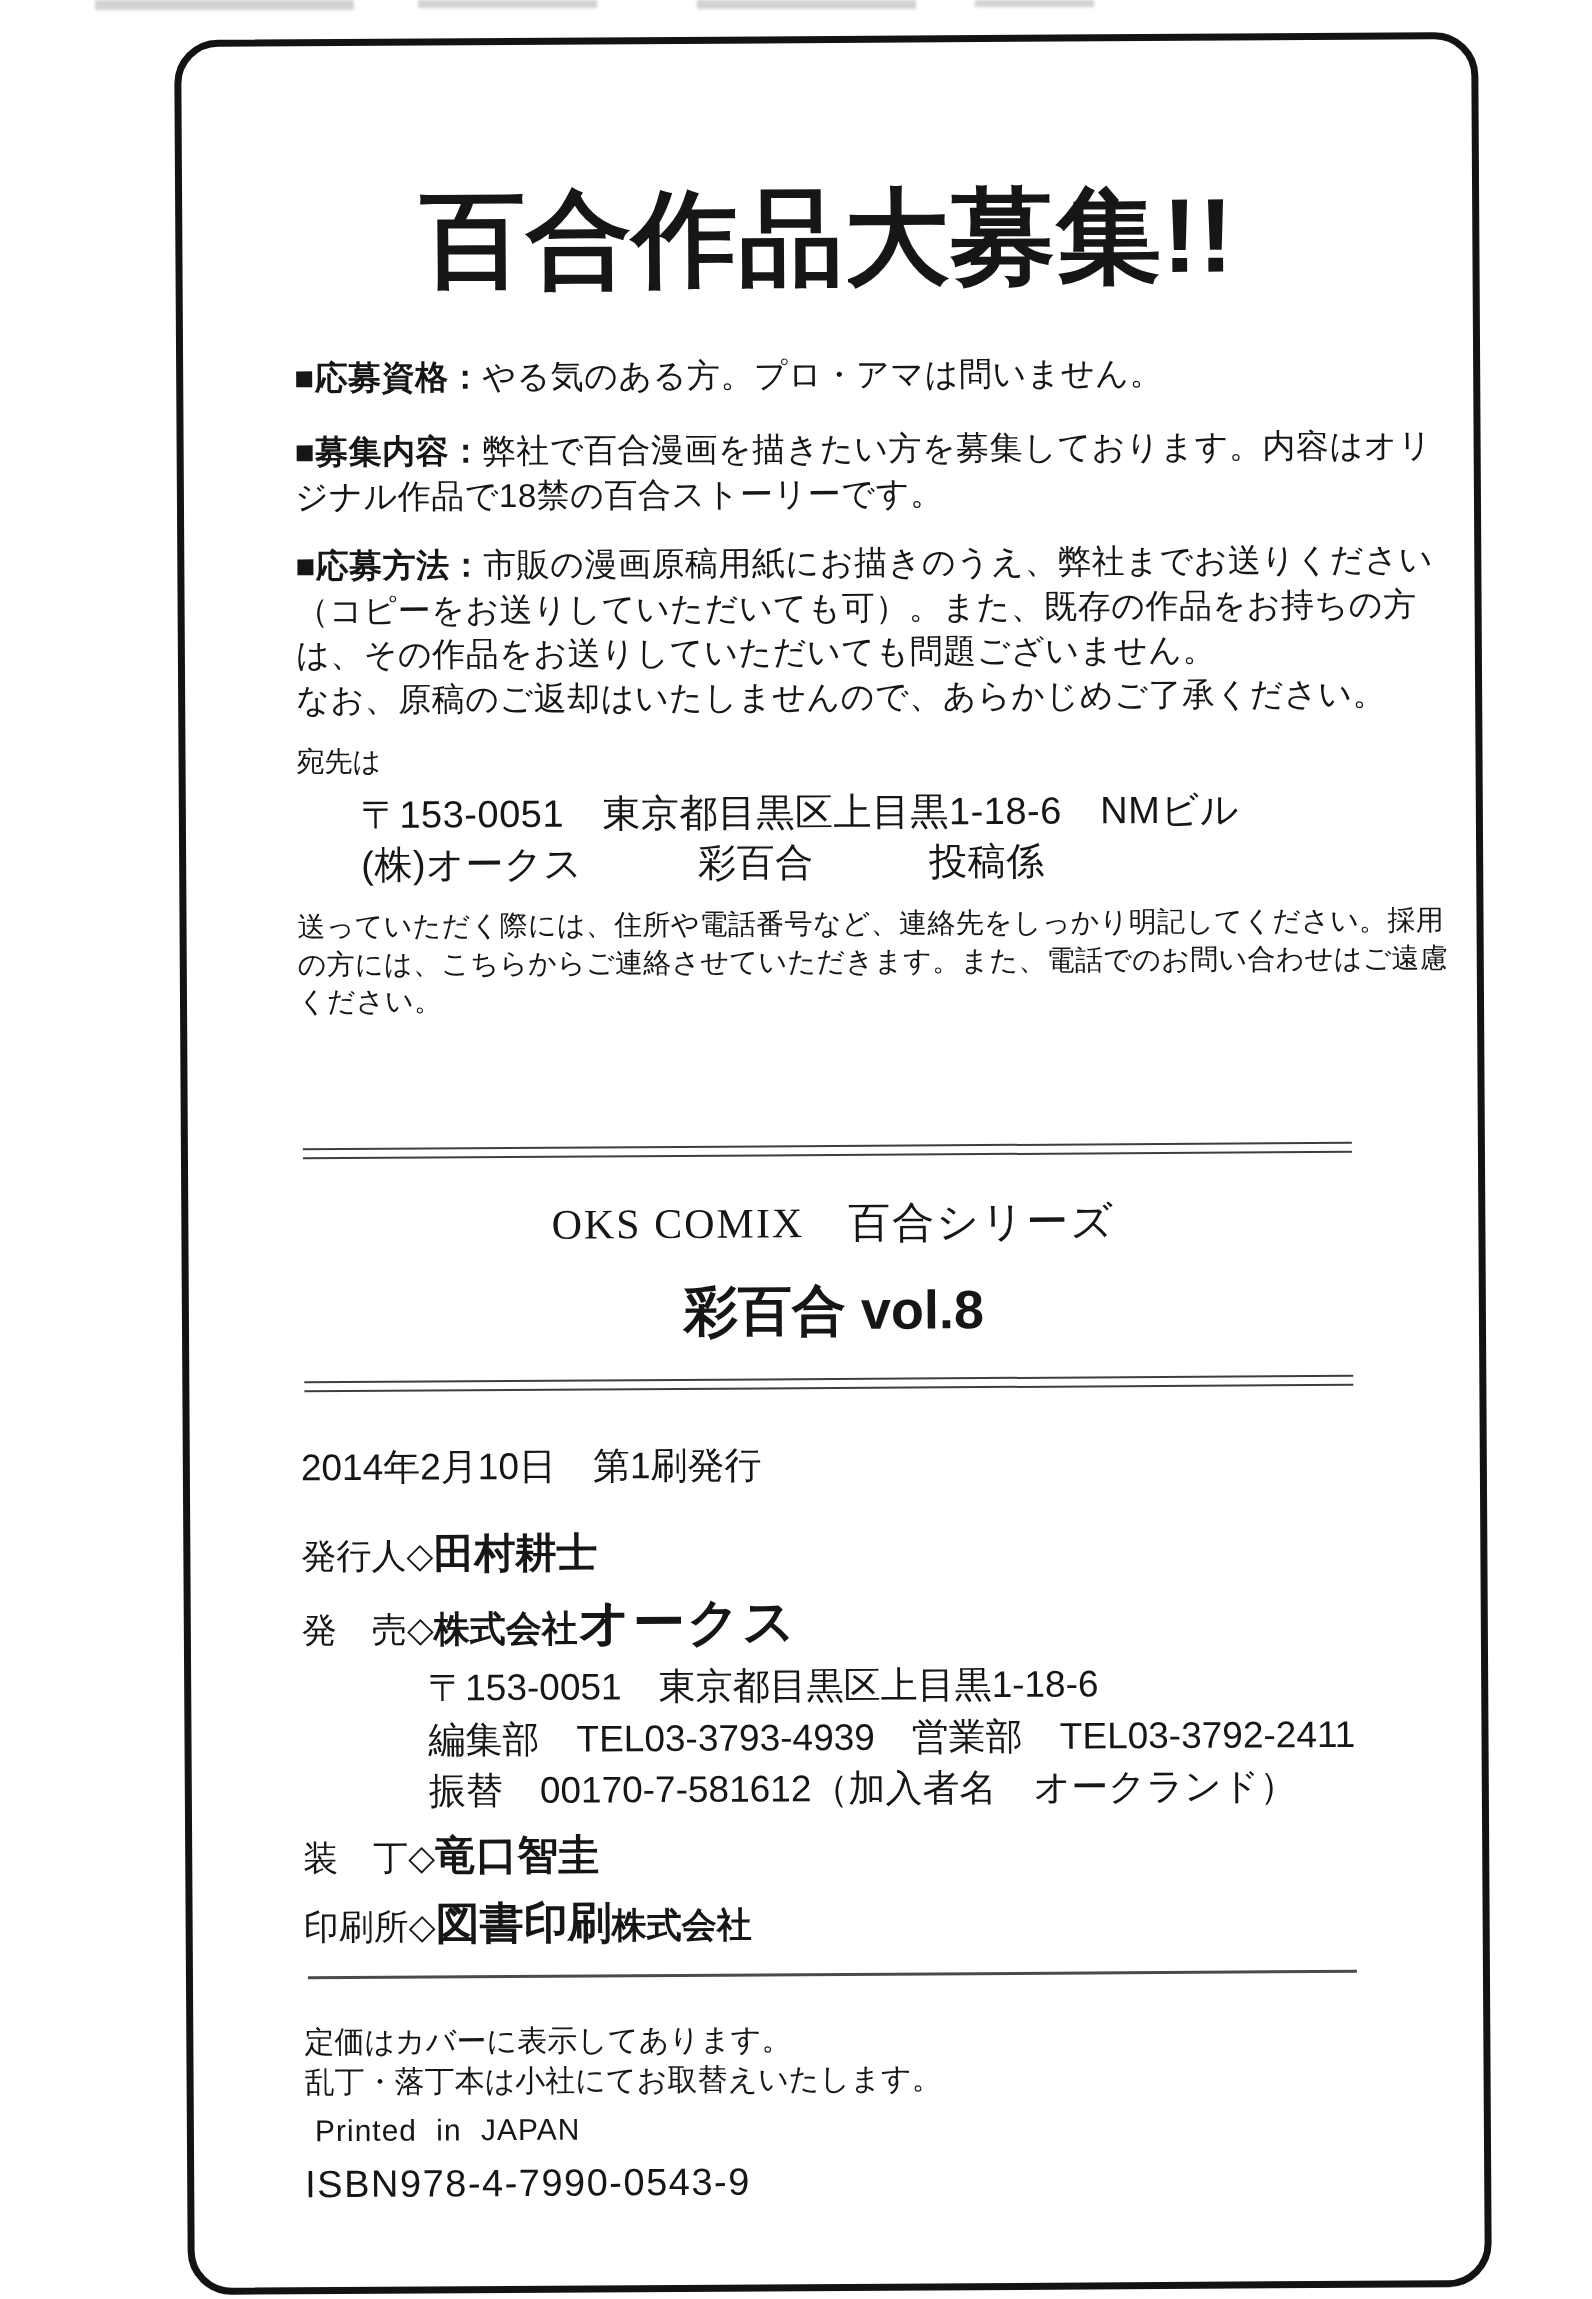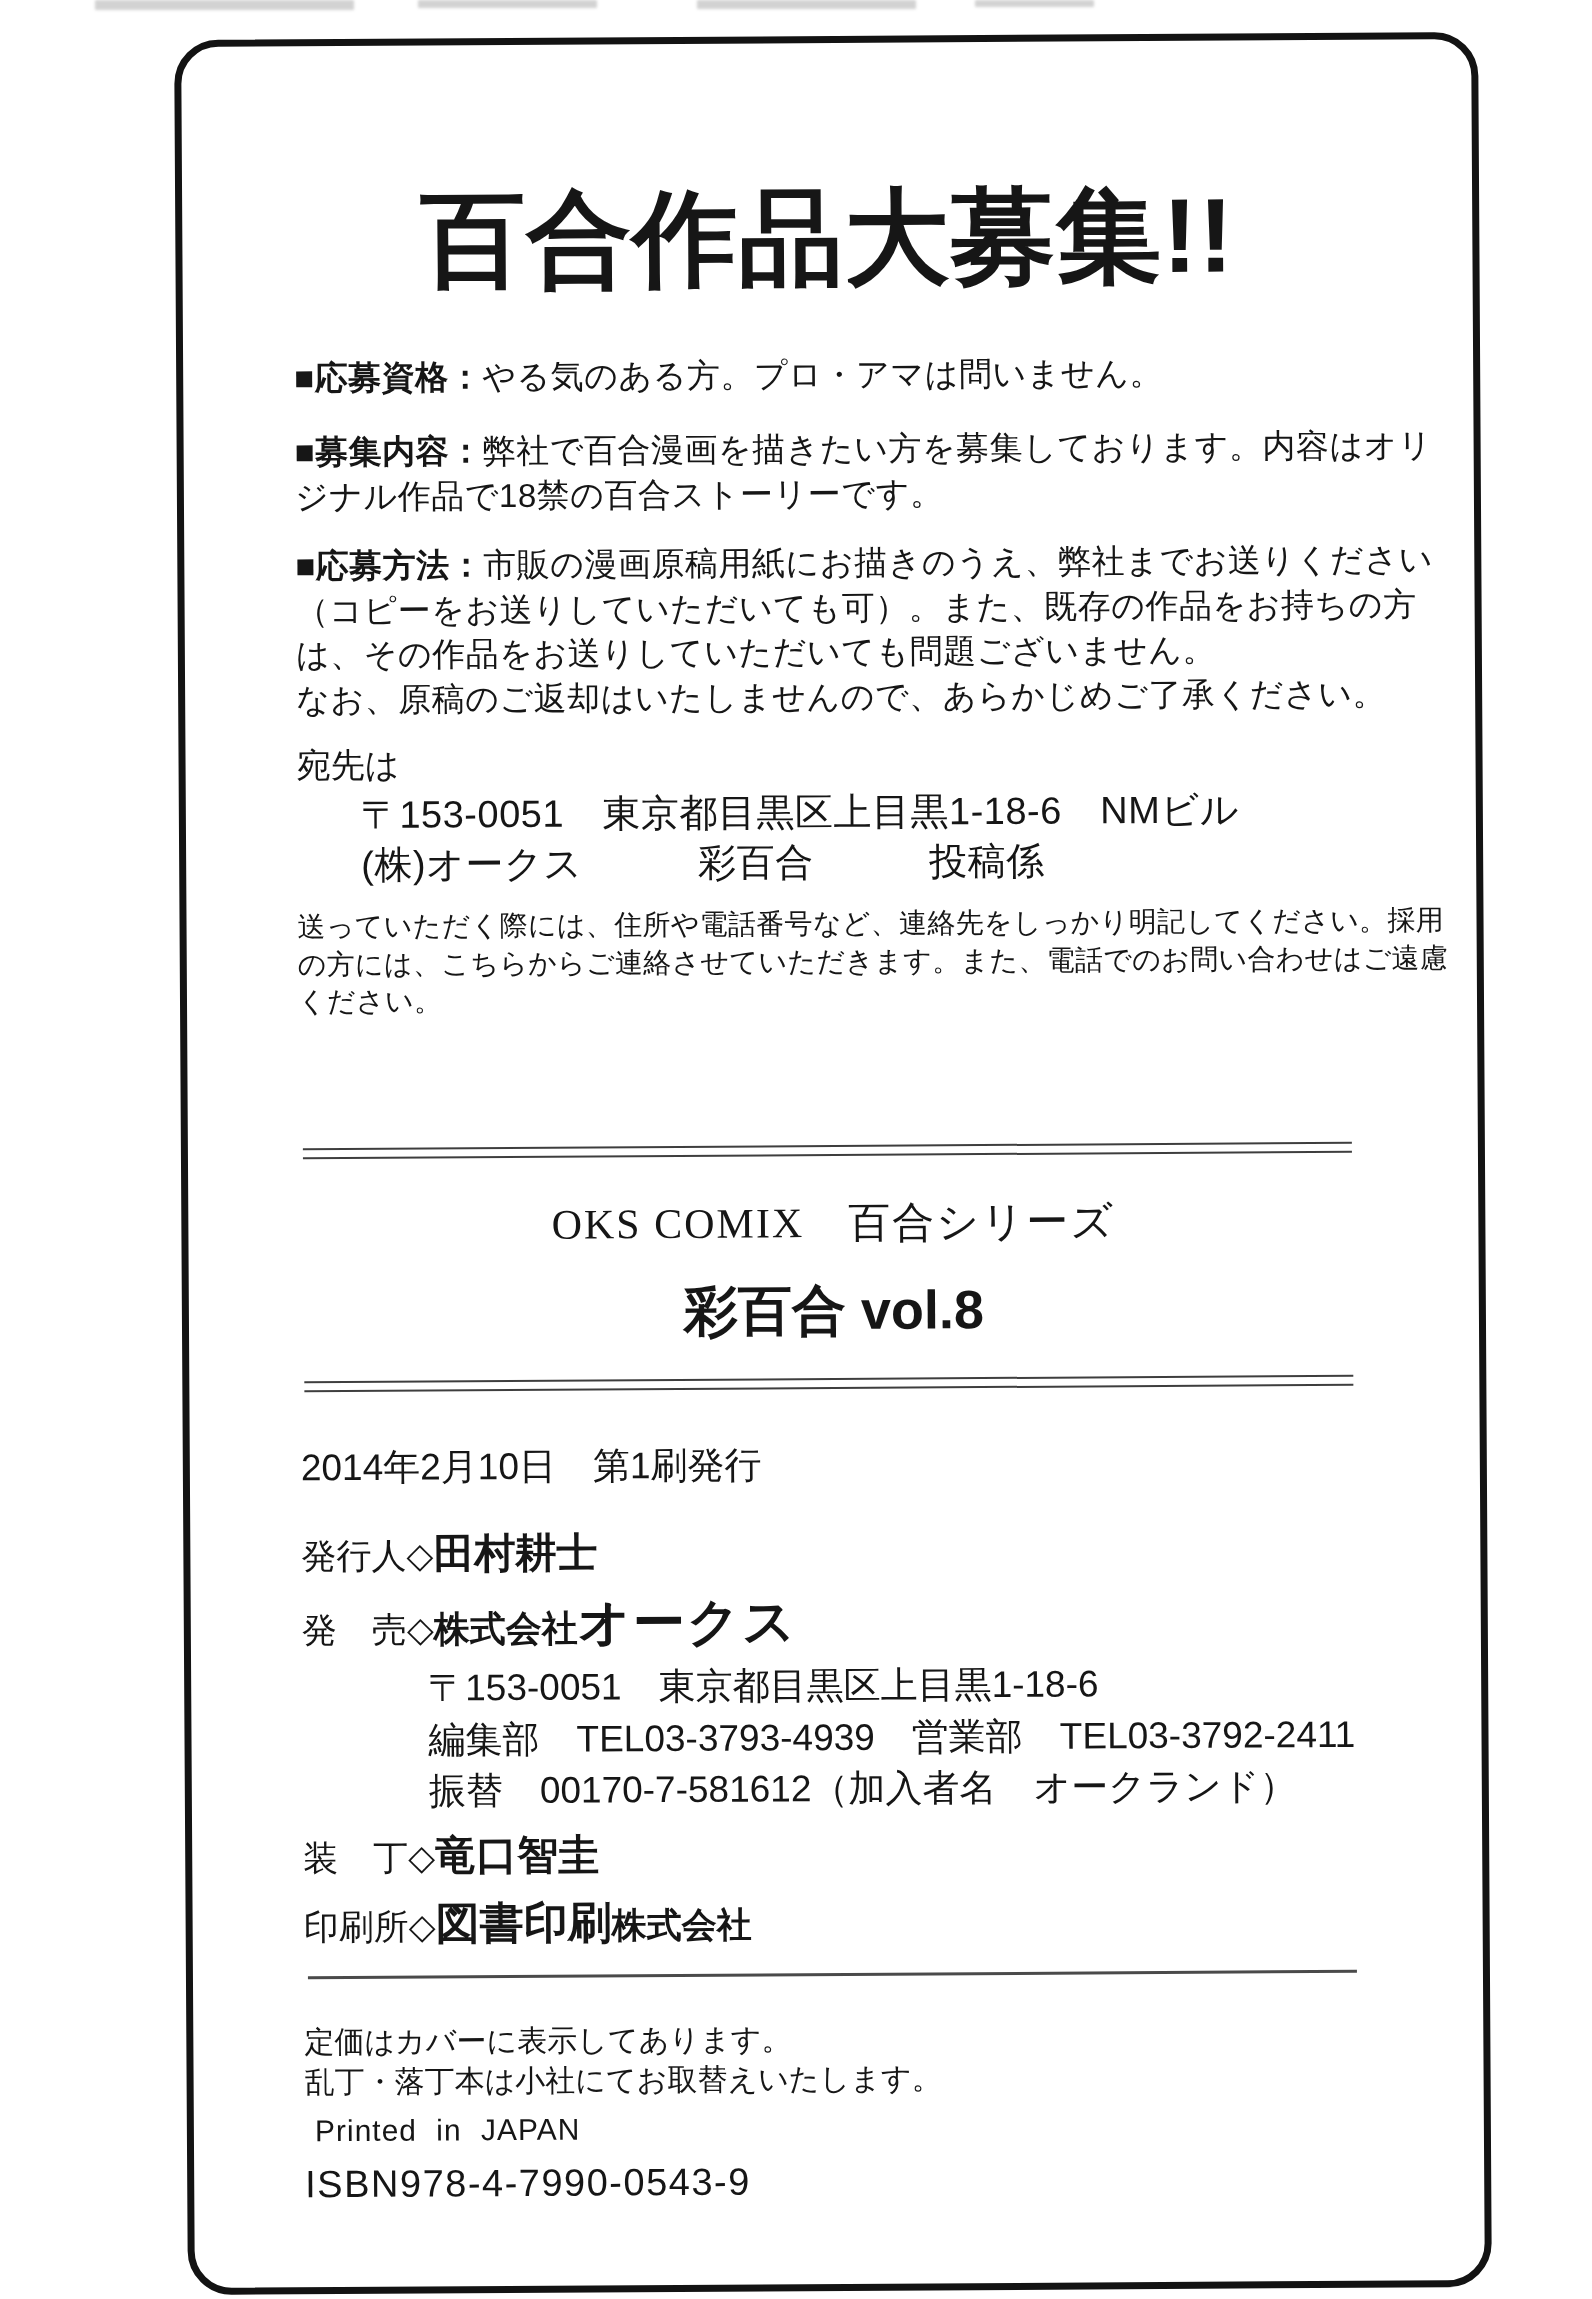--- a/index.html
+++ b/index.html
@@ -18,21 +18,21 @@
   .abs{position:absolute;}
   .title{
     left:0;right:0;top:137px;text-align:center;
     font-size:105px;font-weight:800;letter-spacing:1px;line-height:1.1;
     white-space:nowrap;
   }
   .p{
     left:111px;width:1150px;font-size:33px;line-height:1.35;letter-spacing:0.5px;
   }
   .blabel{font-weight:800;}
-  .addr-intro{left:111px;font-size:34px;}
+  .addr-intro{left:111px;font-size:28px;}
   .addr-line{left:175px;font-size:38px;letter-spacing:0.5px;white-space:nowrap;}
   .notes{left:111px;width:1162px;font-size:28px;line-height:1.34;letter-spacing:0.3px;}
   .drule{
     left:115px;width:1049px;height:7px;
     border-top:2px solid #3e3e3e;border-bottom:2px solid #3e3e3e;
   }
   .series{
     left:0;right:0;text-align:center;
     font-family:"Liberation Serif","DejaVu Serif",serif;
     font-size:42px;letter-spacing:2px;white-space:nowrap;

